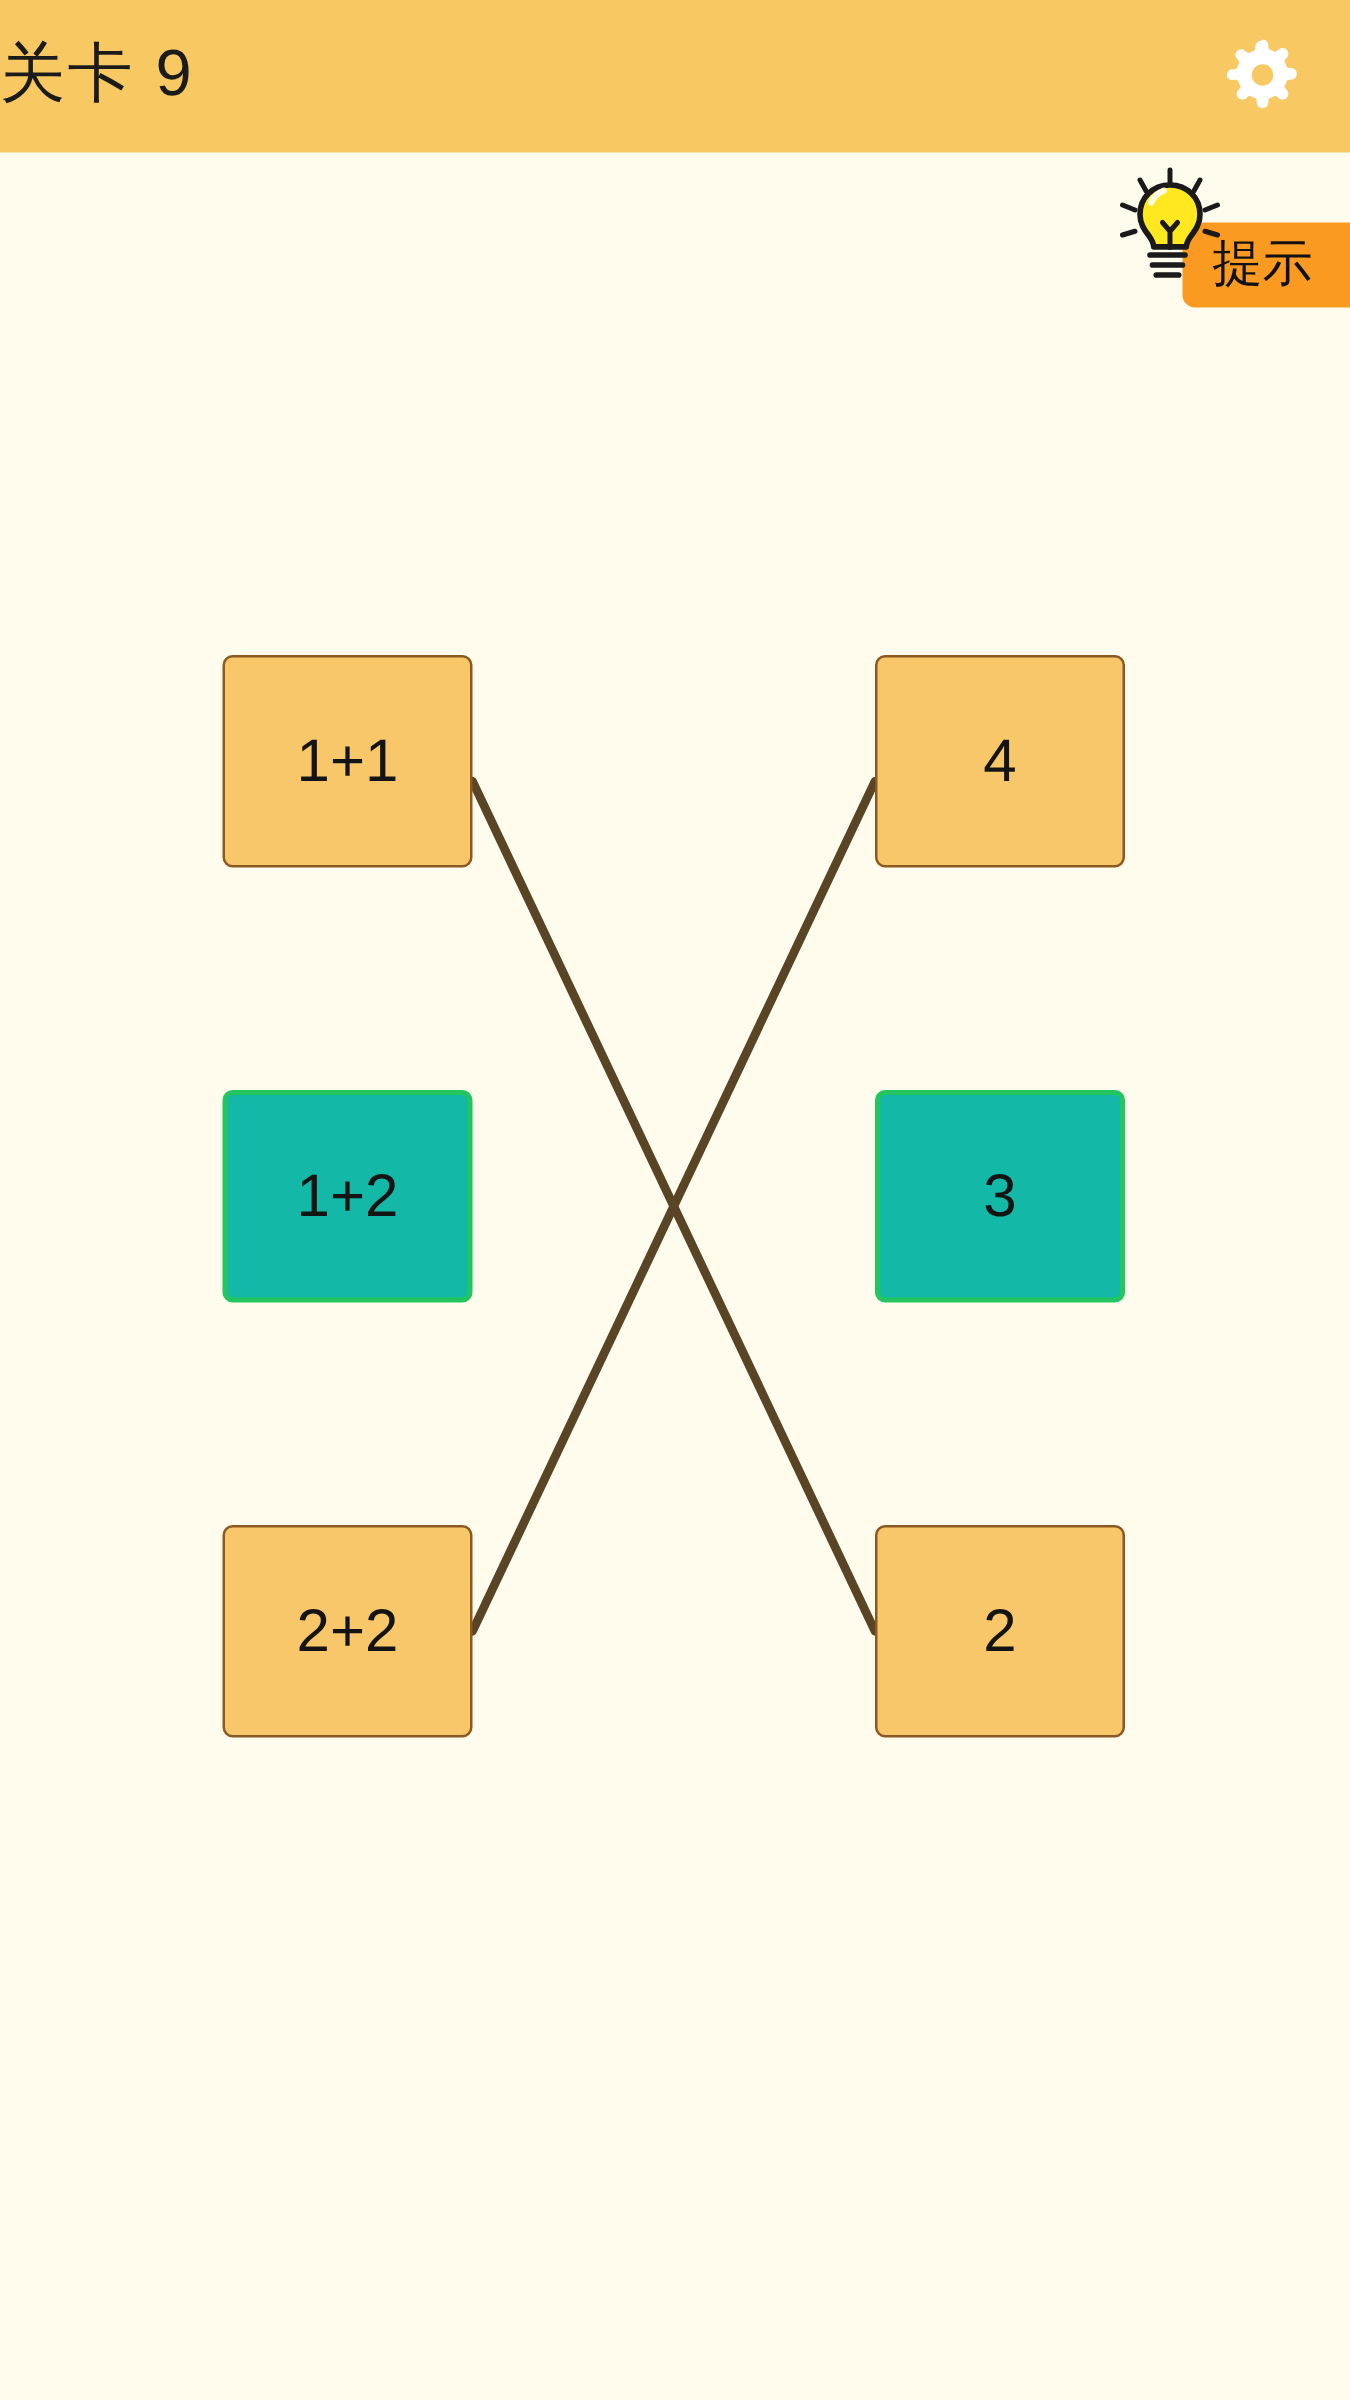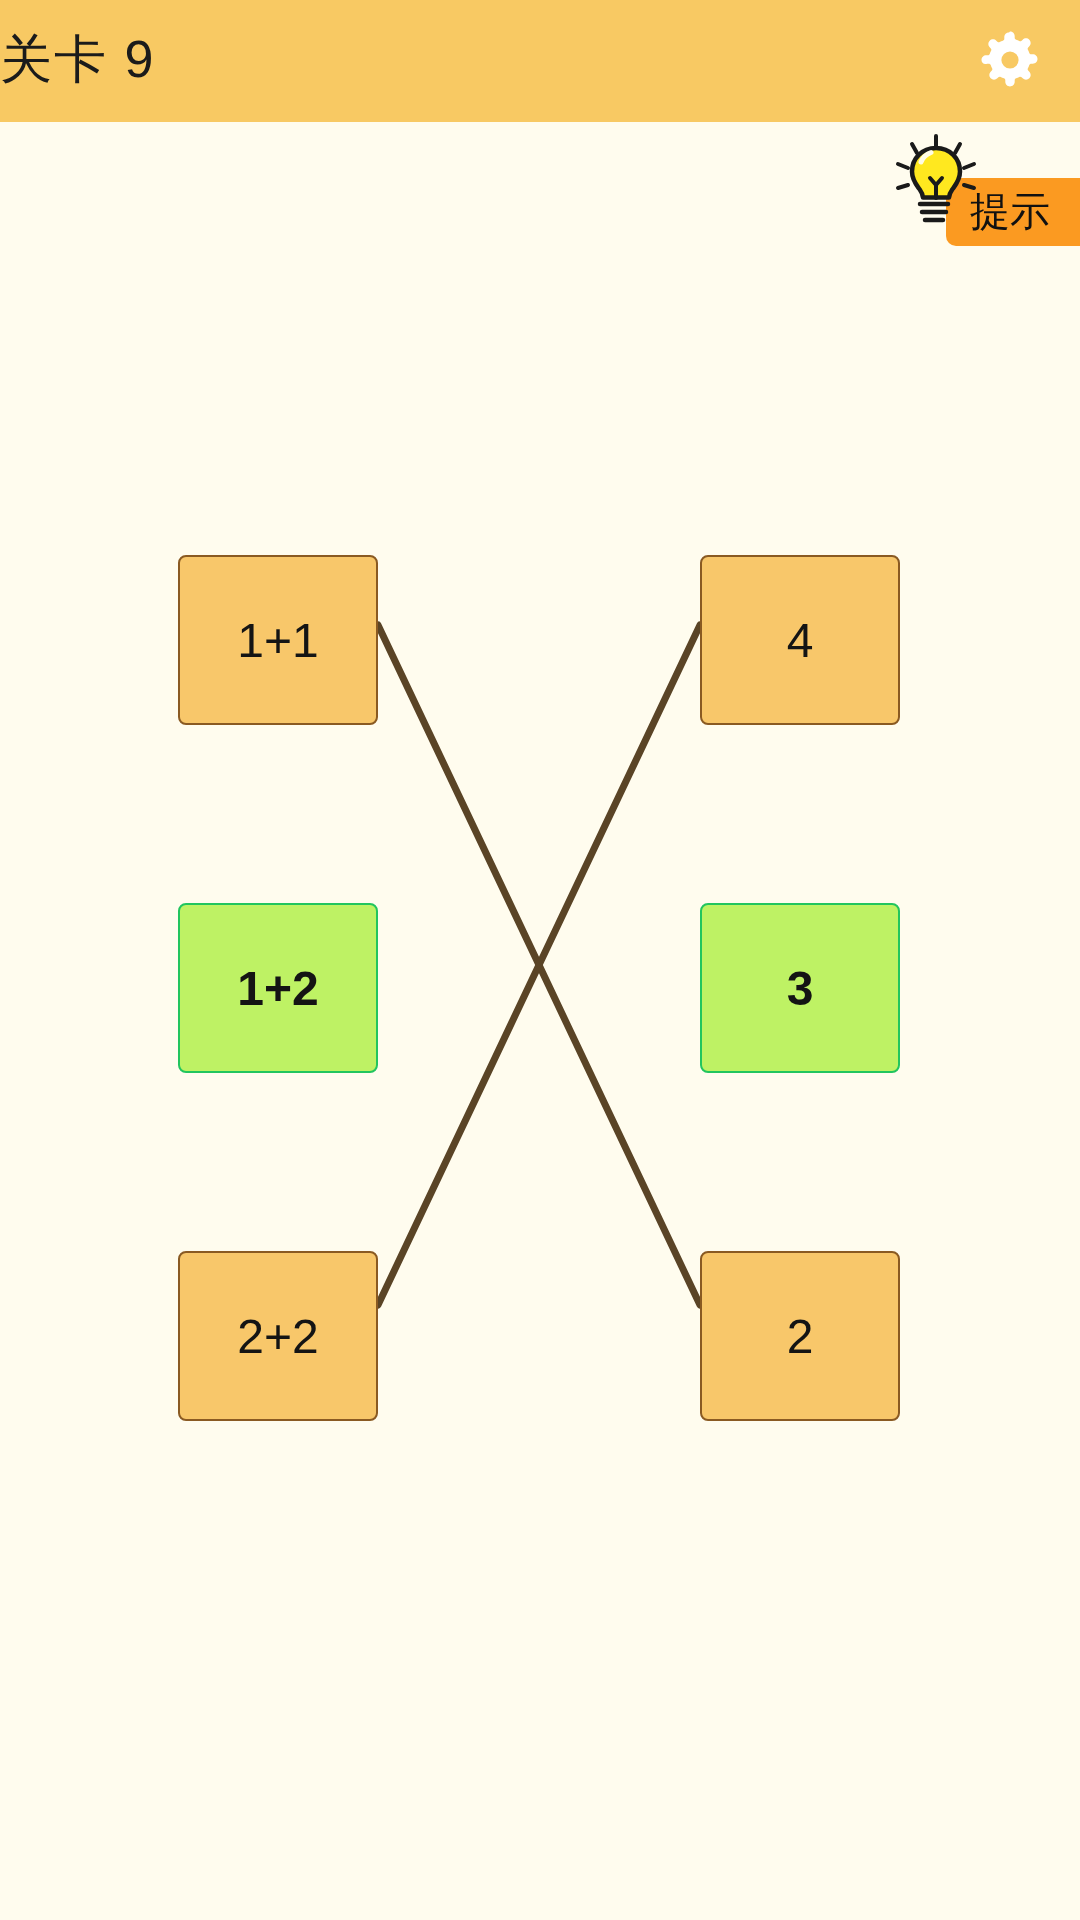--- a/index.html
+++ b/index.html
@@ -115,30 +115,28 @@
     height: 170px;
     border-radius: 8px;
     display: flex;
     align-items: center;
     justify-content: center;
     font-size: 48px;
     color: #141414;
     cursor: pointer;
     pointer-events: auto;
     white-space: pre;
-    margin-top: 31px;
   }
   .card.selected {
     background: #F8C76A;
     border: 2px solid #8A5A22;
   }
   .card.unselected {
-    background: #bef264;
-    border: 2px solid #22c55e;
-    font-weight: bold;
+    background: #14b8a6;
+    border: 4px solid #22c55e;
   }
 
   
   #card-left-0 { left: 178px; top: 524px; }
   #card-left-1 { left: 178px; top: 872px; }
   #card-left-2 { left: 178px; top: 1220px; }
   
   #card-right-0 { left: 700px; top: 524px; }
   #card-right-1 { left: 700px; top: 872px; }
   #card-right-2 { left: 700px; top: 1220px; }

